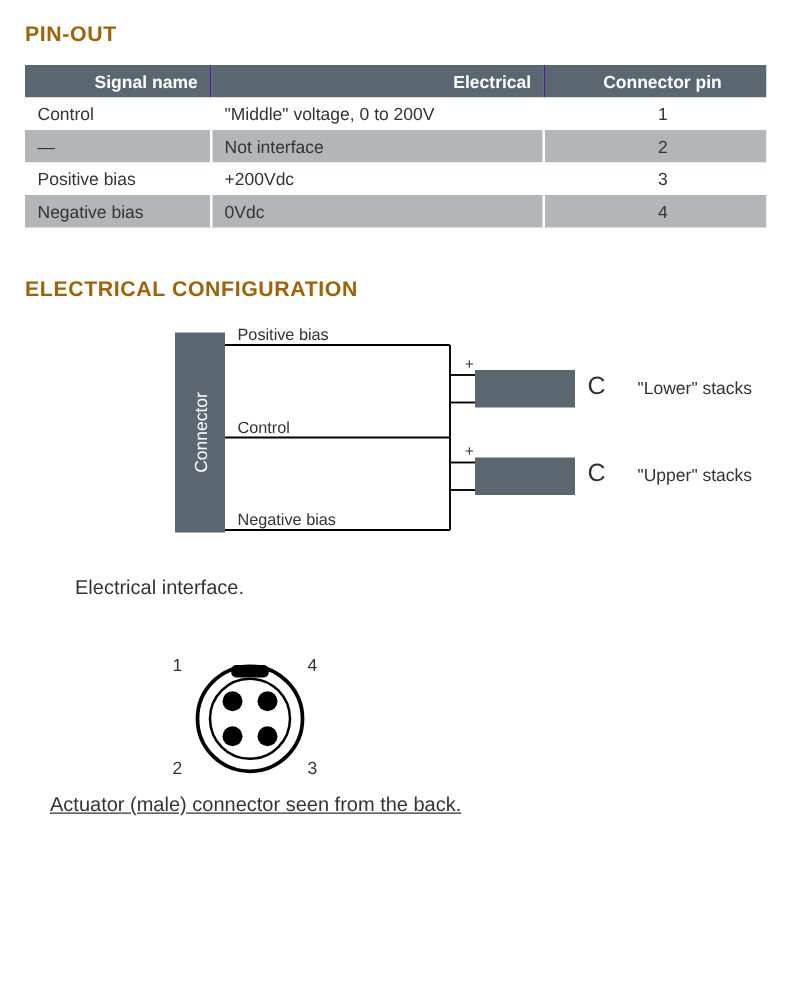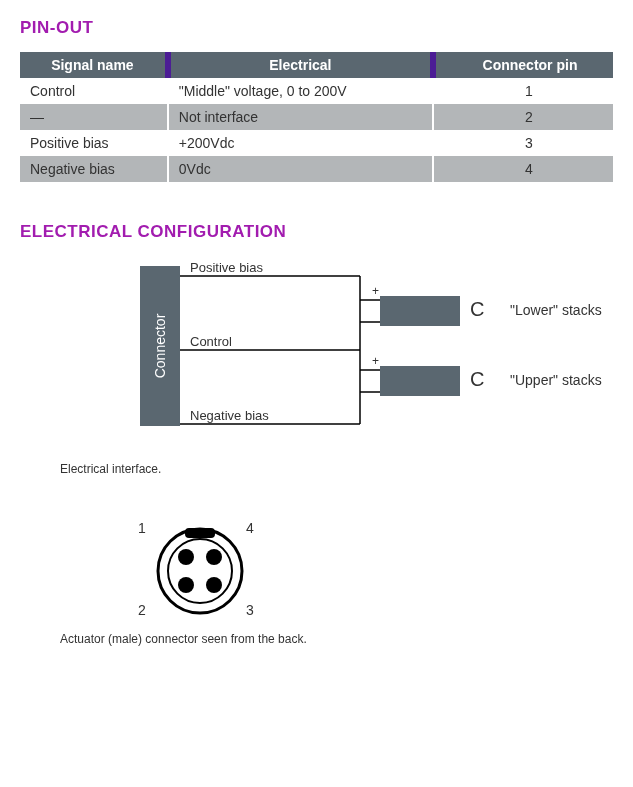--- a/index.html
+++ b/index.html
@@ -6,38 +6,38 @@
     margin: 0;
     padding: 18px 20px;
     font-family: "Segoe UI", Tahoma, Arial, sans-serif;
     font-size: 14px;
     color: #333;
     width: 633px;
     box-sizing: border-box;
     background: #fff;
   }
   h2.section-title {
-    color: #a21caf;
+    color: #a16207;
     font-weight: 600;
     letter-spacing: 0.5px;
     font-size: 17px;
     margin: 0 0 14px 0;
   }
   table.pinout {
     border-collapse: collapse;
     width: 100%;
     margin-bottom: 40px;
   }
   table.pinout th {
     background: #5a6770;
     color: #fff;
     font-weight: 600;
-    text-align: center;
+    text-align: right;
     padding: 5px 10px;
-    border-right: 6px solid #4c1d95;
+    border-right: 1px solid #4c1d95;
   }
   table.pinout th:last-child { border-right: none; }
   table.pinout td {
     padding: 5px 10px;
     border-right: 2px solid #fff;
   }
   table.pinout td:last-child { border-right: none; text-align: center; }
   table.pinout tr.odd td { background: #fff; }
   table.pinout tr.even td { background: #b3b6b8; }
   table.pinout th.col-pin, table.pinout td.col-pin { text-align: center; padding-left: 21px; }
@@ -102,21 +102,21 @@
   }
   .sl-pos { left: 70px; top: 4px; }
   .sl-ctrl { left: 70px; top: 78px; }
   .sl-neg { left: 70px; top: 152px; }
   .plus { position:absolute; font-size:12px; color:#333; }
   .plus1 { left: 252px; top: 28px; }
   .plus2 { left: 252px; top: 98px; }
 
   .caption {
     margin: 6px 0 40px 40px;
-    font-size: 12px;
+    font-size: 16px;
   }
   .connector-figure {
     position: relative;
     width: 200px;
     height: 110px;
     margin-left: 80px;
     margin-bottom: 6px;
   }
   .connector-figure svg { width: 200px; height: 110px; }
   .pin-num {
@@ -222,13 +222,13 @@
 
     <rect x="85" y="12" width="30" height="10" rx="4" fill="#000"></rect>
 
     <circle cx="86" cy="41" r="8" fill="#000"></circle>
     <circle cx="114" cy="41" r="8" fill="#000"></circle>
     <circle cx="86" cy="69" r="8" fill="#000"></circle>
     <circle cx="114" cy="69" r="8" fill="#000"></circle>
   </svg>
 </div>
 
-<div class="caption" style="margin-left:40px;">Actuator (male) connector seen from the back.</div>
+<div class="caption" style="margin-left:20px;text-decoration:underline;">Actuator (male) connector seen from the back.</div>
 
 </body></html>

